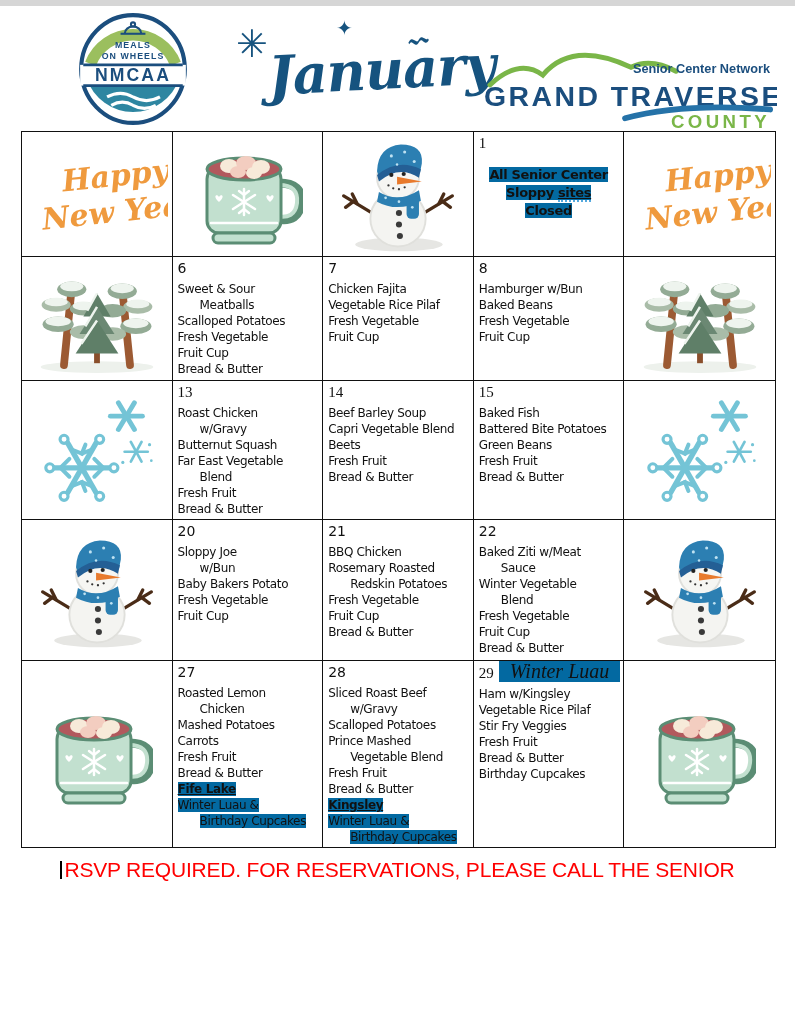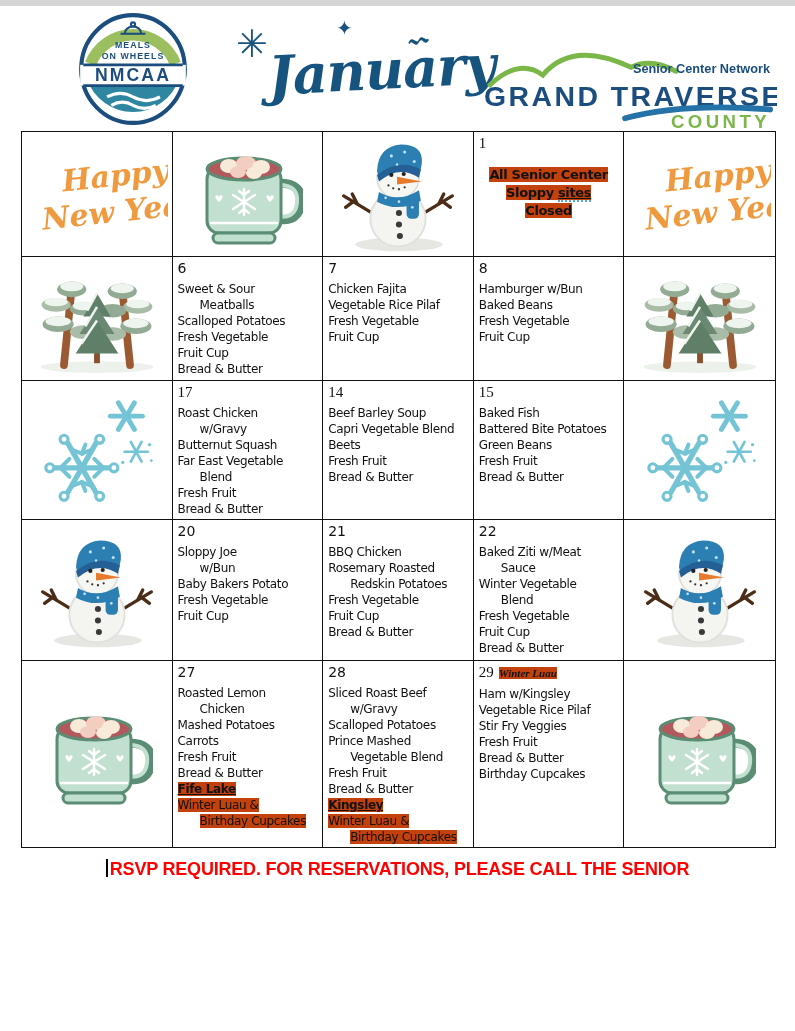--- a/index.html
+++ b/index.html
@@ -16,32 +16,32 @@
   .gt-logo{position:absolute;right:18px;top:28px;}
   
   .calendar{margin:0 19px 0 21px;border:1.6px solid #111;display:grid;grid-template-columns:repeat(5,1fr);grid-template-rows:125px 124px 139px 141px 186px;}
   .cell{border-right:1.6px solid #111;border-bottom:1.6px solid #111;padding:2px 5px;overflow:hidden;position:relative;}
   .cell:nth-child(5n){border-right:none;}
   .cell:nth-child(n+21){border-bottom:none;}
   .cell.img{display:flex;align-items:center;justify-content:center;padding:0;}
   .day-row{line-height:17px;margin-bottom:4px;white-space:nowrap;}
   .day-num{font-size:14px;}
   .day-num.serif{font-family:"Liberation Serif",serif;font-size:15px;}
-  .day-note{font-family:"Liberation Serif",serif;font-style:italic;font-weight:bold;font-size:11px;margin-left:5px;padding:0 0;}
+  .day-note{font-family:"Liberation Serif",serif;font-style:italic;font-weight:normal;font-size:20px;margin-left:5px;padding:0 11px;}
   .menu{font-size:12px;letter-spacing:-0.35px;line-height:16px;}
   .menu.gap{margin-top:14px;}
   .line{min-height:16px;}
   .line.ind{padding-left:22px;}
   .line.ctr{text-align:center;font-size:13px;line-height:18px;}
-  .hl{background:#c2410c;text-align:center;}
+  .hl{background:#0369a1;text-align:center;}
   .b{font-weight:bold;}
   .u{text-decoration:underline;}
   .wavy{border-bottom:2px dotted #55a9de;}
   
-  .footer{margin-top:6px;text-align:center;color:#ff0000;font-family:"Liberation Sans",sans-serif;font-weight:bold;font-size:18px;line-height:31px;letter-spacing:-0.2px;}
+  .footer{margin-top:6px;text-align:center;color:#ff0000;font-family:"Liberation Sans",sans-serif;font-weight:normal;font-size:21px;line-height:31px;letter-spacing:-0.2px;}
   .caret{display:inline-block;width:2px;height:18px;background:#000;vertical-align:-2px;margin-right:2px;}
 </style>
 </head>
 <body>
 
 <div class="top-edge"></div>
 
 <div class="header">
   <svg class="nmcaa" width="114" height="114" viewBox="0 0 110 110">
     <ellipse cx="55" cy="55" rx="50" ry="52" fill="#fff" stroke="#1b4e7e" stroke-width="4"></ellipse>
@@ -300,21 +300,21 @@
       </g>
     </g>
     <g fill="#74c4d6">
           <circle cx="124" cy="58" r="1.8"></circle>
           <circle cx="94" cy="78" r="1.8"></circle>
           <circle cx="126" cy="76" r="1.5"></circle>
         </g>
   </svg>
 </div>
     <div class="cell">
-      <div class="day-row"><span class="day-num serif">17</span></div>
+      <div class="day-row"><span class="day-num serif">13</span></div>
       <div class="menu">
         <div class="line"><span class=""><span class="">Roast Chicken</span></span></div>
         <div class="line ind"><span class=""><span class="">w/Gravy</span></span></div>
         <div class="line"><span class=""><span class="">Butternut Squash</span></span></div>
         <div class="line"><span class=""><span class="">Far East Vegetable</span></span></div>
         <div class="line ind"><span class=""><span class="">Blend</span></span></div>
         <div class="line"><span class=""><span class="">Fresh Fruit</span></span></div>
         <div class="line"><span class=""><span class="">Bread &amp; Butter</span></span></div>
       </div>
     </div>

